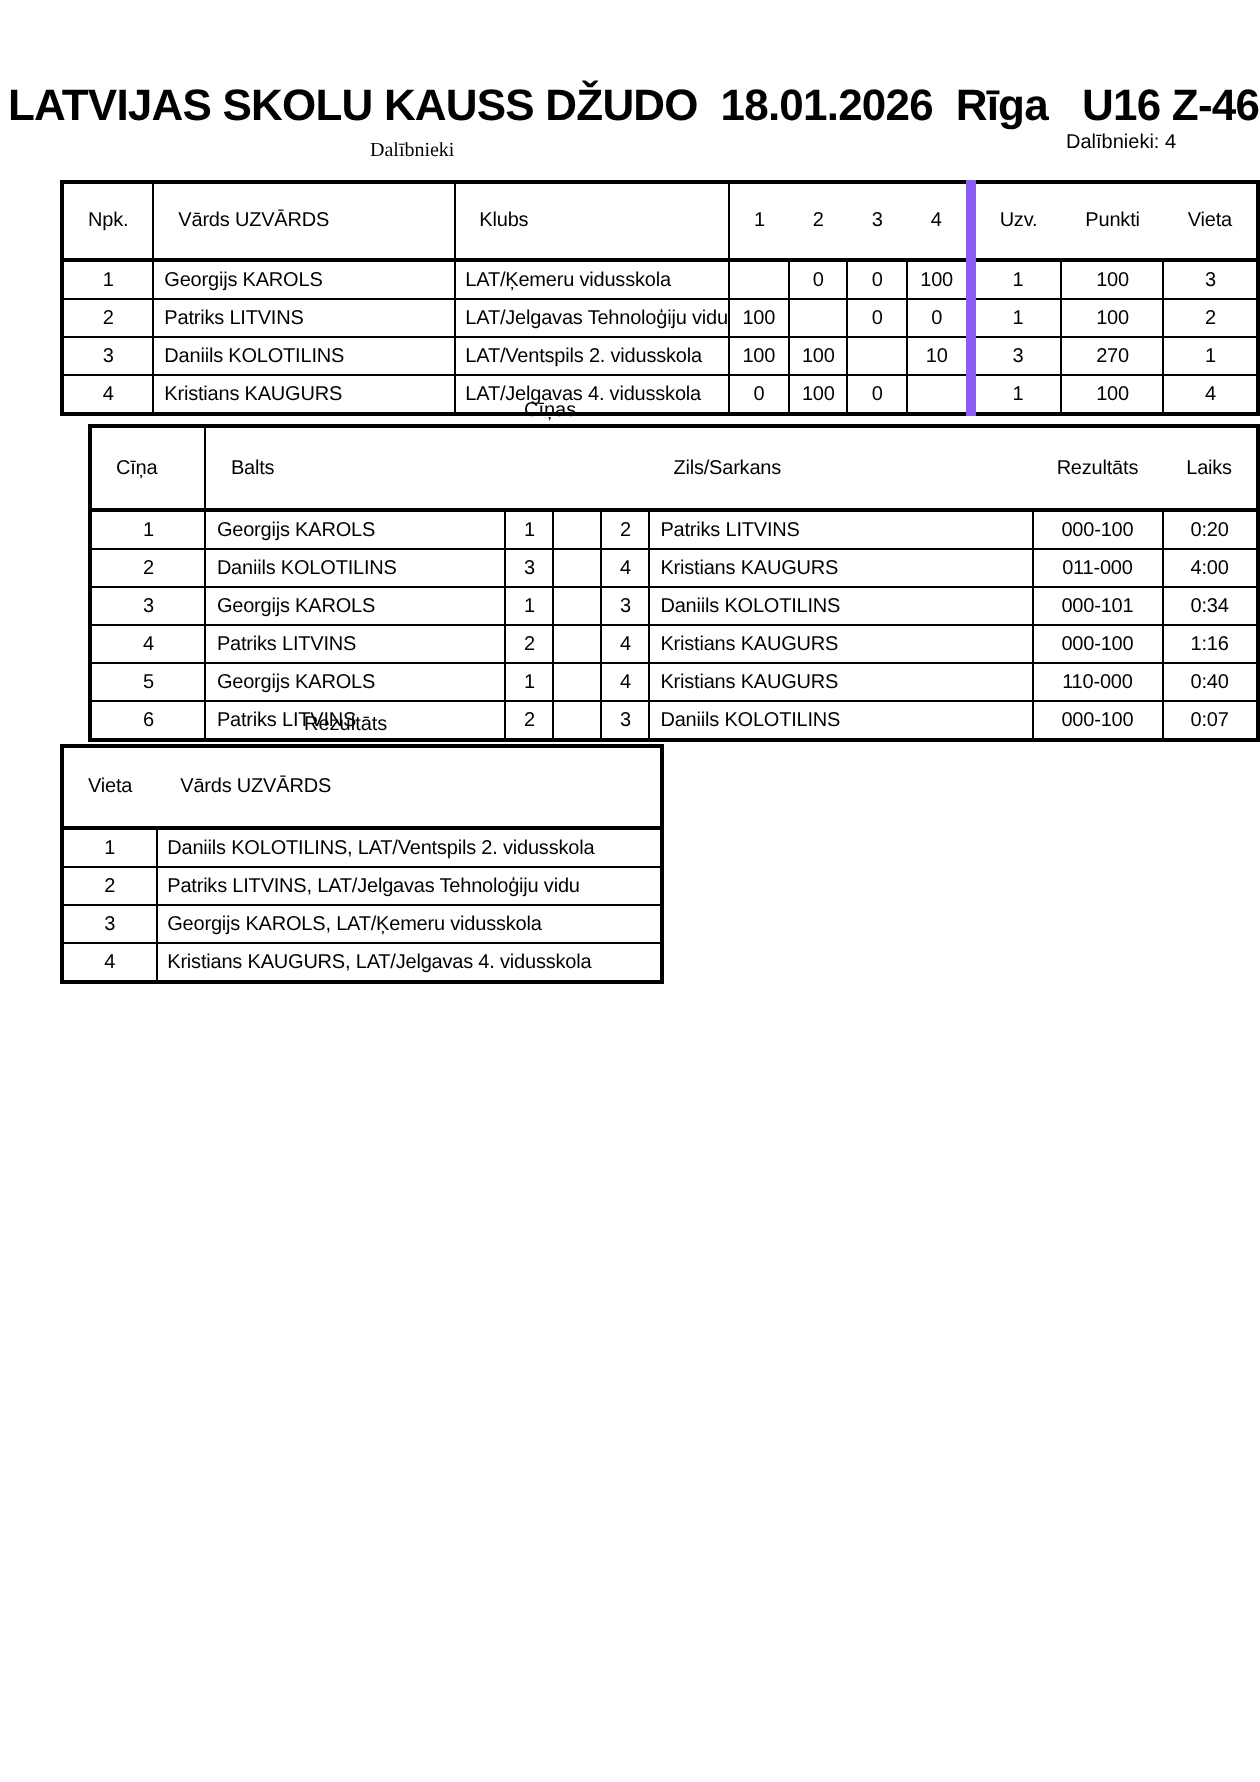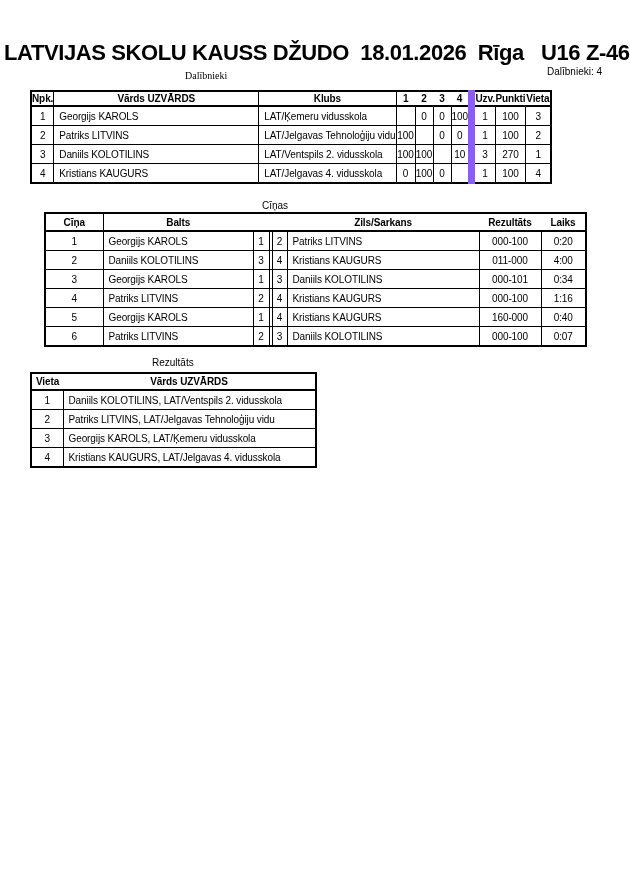--- a/index.html
+++ b/index.html
@@ -22,39 +22,39 @@
   table{
     border-collapse:collapse;
     table-layout:fixed;
     position:absolute;
     font-size:10px;
     letter-spacing:-0.1px;
     background:#fff;
   }
   table, td, th{border:1px solid #000;}
   table{border-width:2px;}
-  th{font-weight:bold;padding:0;text-align:center;}
+  th{font-weight:normal;padding:12px;text-align:left;}
   td{padding:0;height:18px;vertical-align:middle;}
   tr.hdr th{border-bottom:2px solid #000;}
   .c{text-align:center;}
   .l{text-align:left;padding-left:5px;margin-left:36px;}
   .clip{white-space:nowrap;overflow:hidden;}
-  .thickL{border-left:7px solid #8b5cf6;}
+  .thickL{border-left:5px solid #8b5cf6;}
   
   .hR{border-right:hidden;}
   .hL{border-left:hidden;}
   .hLR{border-left:hidden;border-right:hidden;}
   #t-participants{left:30px;top:90px;}
   #t-participants tr.hdr th{height:13px;}
   #t-fights{left:44px;top:212px;}
   #t-fights tr.hdr th{height:16px;}
   #t-results{left:30px;top:372px;}
   #t-results tr.hdr th{height:15px;}
   #lbl-dalibnieki{left:185px;top:70px;font-family:Liberation Serif, serif;}
-  #lbl-dalibnieki-count{left:547px;top:66px;}
+  #lbl-dalibnieki-count{left:533px;top:66px;}
   #lbl-cinas{left:262px;top:200px;}
   #lbl-rezultats{left:152px;top:357px;}
 </style>
 </head>
 <body>
 
 <div class="page">
 
   <div class="title">LATVIJAS SKOLU KAUSS DŽUDO  18.01.2026  Rīga   U16 Z-46</div>
   <div class="small-label" id="lbl-dalibnieki">Dalībnieki</div>
@@ -201,21 +201,21 @@
       <td class="c">000-100</td>
       <td class="c">1:16</td>
     </tr>
     <tr>
       <td class="c">5</td>
       <td class="l clip">Georgijs KAROLS</td>
       <td class="c">1</td>
       <td></td>
       <td class="c">4</td>
       <td class="l clip">Kristians KAUGURS</td>
-      <td class="c">160-000</td>
+      <td class="c">110-000</td>
       <td class="c">0:40</td>
     </tr>
     <tr>
       <td class="c">6</td>
       <td class="l clip">Patriks LITVINS</td>
       <td class="c">2</td>
       <td></td>
       <td class="c">3</td>
       <td class="l clip">Daniils KOLOTILINS</td>
       <td class="c">000-100</td>

